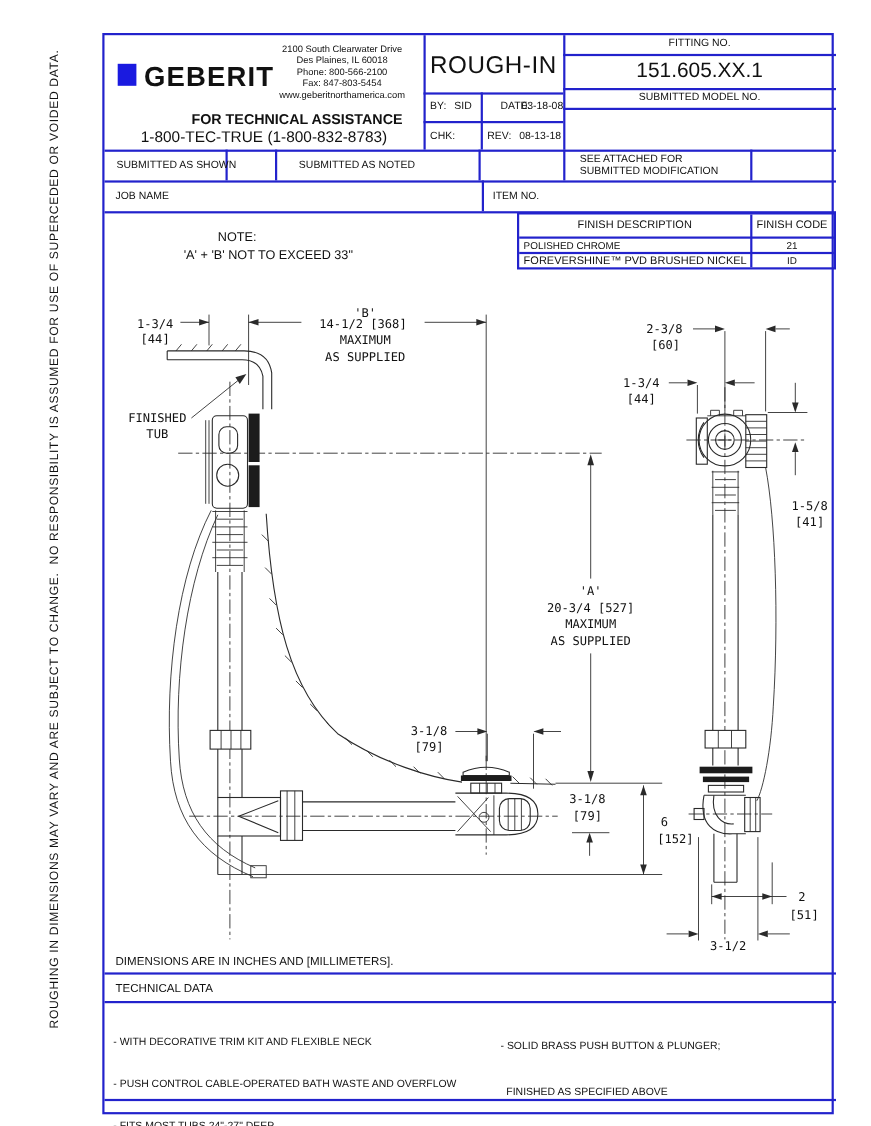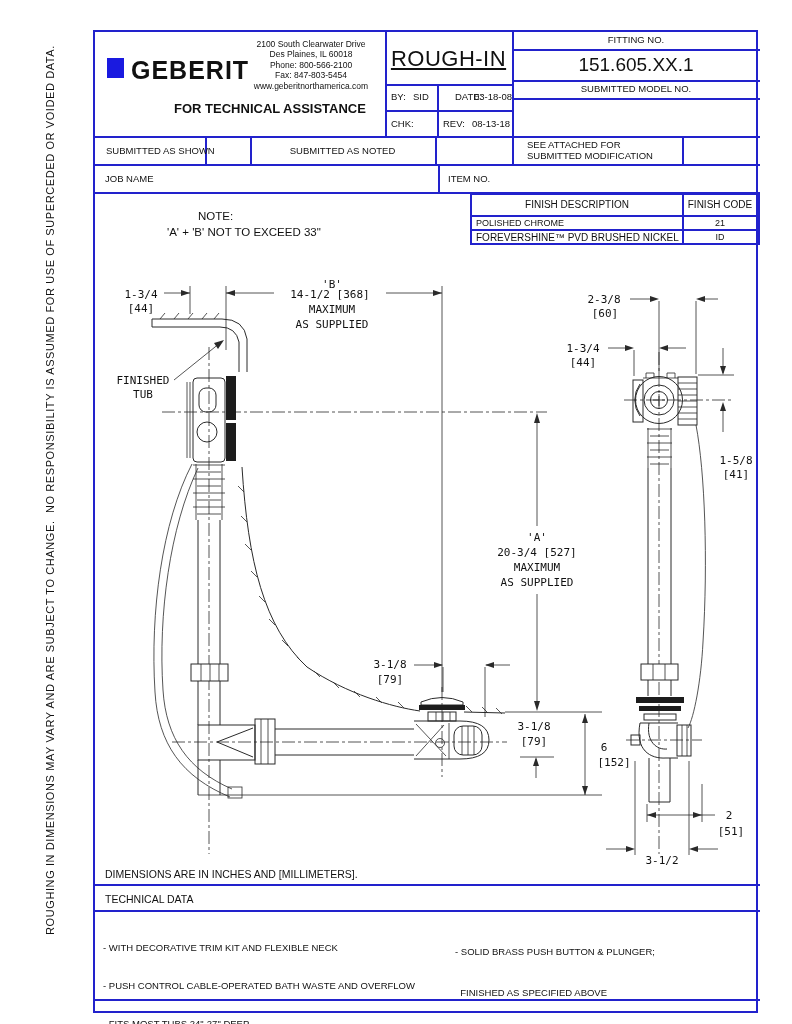--- a/index.html
+++ b/index.html
@@ -12,21 +12,21 @@
     border:2px solid #2222cc;box-sizing:border-box;}
   .hline{position:absolute;height:2px;background:#2222cc;}
   .vline{position:absolute;width:2px;background:#2222cc;}
   .abs{position:absolute;}
   .logo-square{position:absolute;left:12px;top:26px;width:17px;height:20px;background:#1a1ae0;}
   .brand{position:absolute;left:36px;top:24px;font-size:25px;font-weight:bold;letter-spacing:1px;}
   .addr{position:absolute;left:140px;top:7px;width:152px;text-align:center;
         font-size:8.5px;line-height:10.4px;}
   .assist1{position:absolute;left:0;top:69px;width:350px;text-align:center;font-weight:bold;font-size:13px;}
   .assist2{position:absolute;left:0;top:84px;width:290px;text-align:center;font-size:14px;}
-  .rough-in{position:absolute;left:290px;top:14px;width:127px;text-align:center;font-size:22px;letter-spacing:.5px;text-decoration:underline;}
+  .rough-in{position:absolute;left:290px;top:14px;width:127px;text-align:center;font-size:22px;letter-spacing:.5px;}
   .cell-label{font-size:9.5px;}
   .mini{font-size:9.5px;}
   .fit-hdr{position:absolute;left:417px;top:2px;width:248px;text-align:center;font-size:9.5px;}
   .fit-no{position:absolute;left:417px;top:22px;width:248px;text-align:center;font-size:19px;}
   .model-hdr{position:absolute;left:417px;top:51px;width:248px;text-align:center;font-size:9.5px;}
   .note1{position:absolute;left:103px;top:178px;font-size:11.5px;}
   .note2{position:absolute;left:72px;top:194px;font-size:11.5px;}
   .ftable{position:absolute;left:375px;top:161px;width:290px;height:52px;border:2px solid #2222cc;box-sizing:border-box;}
   .units-row{position:absolute;left:0;top:830px;width:665px;height:24px;border-bottom:2px solid #2222cc;box-sizing:border-box;font-size:10.5px;padding:6px 0 0 10px;}
   .tech-hdr{position:absolute;left:0;top:854px;width:665px;height:26px;border-bottom:2px solid #2222cc;box-sizing:border-box;font-size:10.5px;padding:7px 0 0 10px;}
@@ -61,20 +61,21 @@
     <div class="logo-square"></div>
     <div class="brand">GEBERIT</div>
     <div class="addr">
       <div>2100 South Clearwater Drive</div>
       <div>Des Plaines, IL 60018</div>
       <div>Phone: 800-566-2100</div>
       <div>Fax: 847-803-5454</div>
       <div>www.geberitnorthamerica.com</div>
     </div>
     <div class="assist1">FOR TECHNICAL ASSISTANCE</div>
+    <div class="assist2">1-800-TEC-TRUE (1-800-832-8783)</div>
 
     <div class="rough-in">ROUGH-IN</div>
     <div class="abs cell-label" style="left:296px;top:59px;">BY:</div>
     <div class="abs cell-label" style="left:318px;top:59px;">SID</div>
     <div class="abs cell-label" style="left:348px;top:59px;padding-left:12px;">DATE:</div>
     <div class="abs cell-label" style="left:379px;top:59px;">03-18-08</div>
     <div class="abs cell-label" style="left:296px;top:86px;">CHK:</div>
     <div class="abs cell-label" style="left:348px;top:86px;">REV:</div>
     <div class="abs cell-label" style="left:377px;top:86px;">08-13-18</div>
 
@@ -84,21 +85,21 @@
     <div class="abs" style="left:417px;top:66px;width:248px;height:38px;"></div>
 
     <div class="hline" style="left:0;top:132px;width:665px;"></div>
     <div class="vline" style="left:110px;top:104px;height:28px;"></div>
     <div class="vline" style="left:155px;top:104px;height:28px;"></div>
     <div class="vline" style="left:340px;top:104px;height:28px;"></div>
     <div class="vline" style="left:417px;top:104px;height:28px;"></div>
     <div class="vline" style="left:587px;top:104px;height:28px;"></div>
     <div class="abs mini" style="left:11px;top:113px;">SUBMITTED AS SHOWN</div>
     <div class="abs" style="left:110px;top:104px;width:45px;height:28px;"></div>
-    <div class="abs mini" style="left:155px;top:113px;width:185px;text-align:center;">SUBMITTED AS NOTED</div>
+    <div class="abs mini" style="left:137px;top:113px;width:185px;text-align:center;">SUBMITTED AS NOTED</div>
     <div class="abs" style="left:340px;top:104px;width:77px;height:28px;"></div>
     <div class="abs mini" style="left:432px;top:107px;line-height:11px;">
       <div>SEE ATTACHED FOR</div>
       <div>SUBMITTED MODIFICATION</div>
     </div>
     <div class="abs" style="left:587px;top:104px;width:78px;height:28px;"></div>
 
     <div class="hline" style="left:0;top:160px;width:665px;"></div>
     <div class="vline" style="left:343px;top:132px;height:28px;"></div>
     <div class="abs mini" style="left:10px;top:141px;">JOB NAME</div>

